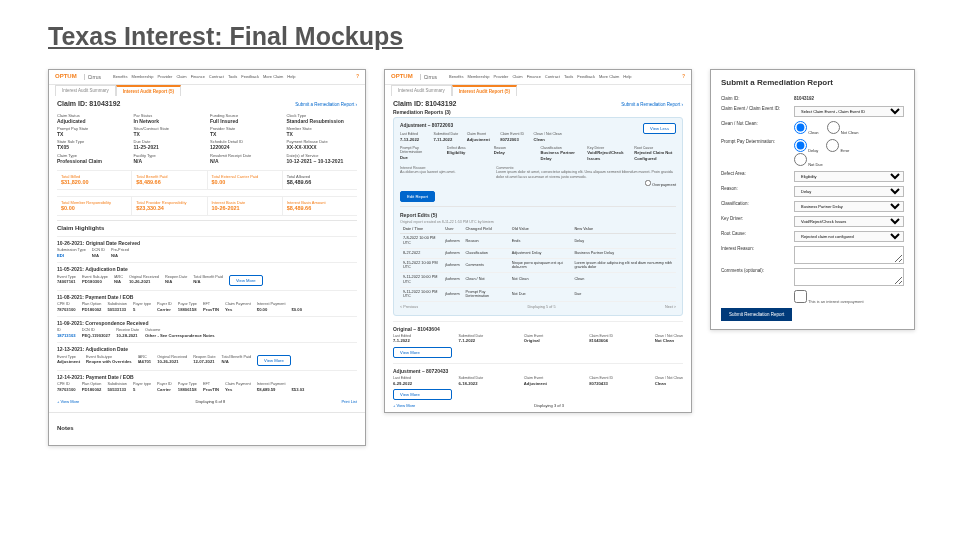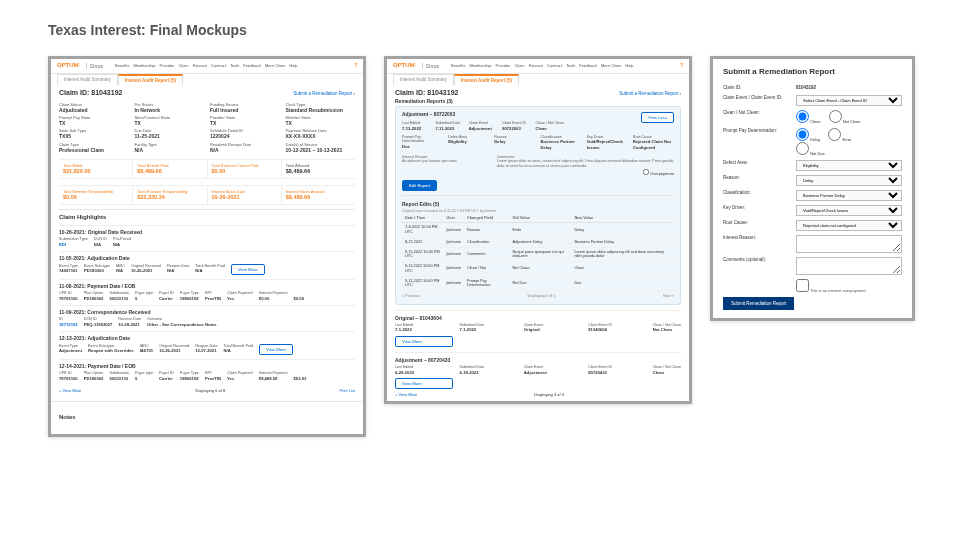--- a/index.html
+++ b/index.html
@@ -1,19 +1,19 @@
 <!DOCTYPE html>
 <html><head>
 <meta charset="utf-8">
 <style>
   * { box-sizing: border-box; margin: 0; padding: 0; }
   body { font-family: Arial, Helvetica, sans-serif; background: #fff; width: 960px; height: 540px; overflow: hidden; }
-  .page-title { font-size: 14px; font-weight: 700; color: #555; padding: 22px 0 0 48px; }
+  .page-title { font-size: 25px; font-weight: 700; color: #555; padding: 22px 0 0 48px; text-decoration: underline; }
   .mockups { display: flex; gap: 18px; padding: 18px 0 0 48px; align-items: flex-start; }
-  .card { background: #fff; border: 3px solid #a3a3a3; box-shadow: 0 1px 4px rgba(0,0,0,.15); font-size: 4.5px; color: #333; line-height: 1.25; }
+  .card { background: #fff; border: 1px solid #a3a3a3; box-shadow: 0 1px 4px rgba(0,0,0,.15); font-size: 4.5px; color: #333; line-height: 1.25; }
   .card.left { width: 318px; }
   .card.middle { width: 308px; }
   .card.right { width: 205px; }
 
   
   .app-head { display: flex; align-items: center; gap: 4px; padding: 3px 6px; border-bottom: 1px solid #e5e5e5; }
   .brand-o { color: #f58220; font-weight: 700; font-size: 6px; }
   .brand-c { color: #666; font-size: 5px; border-left: 1px solid #ccc; margin-left: 3px; padding-left: 3px; }
   .nav { margin-left: 8px; display: flex; gap: 4px; font-size: 4px; color: #555; flex: 1; }
   .nav span { white-space: nowrap; }

